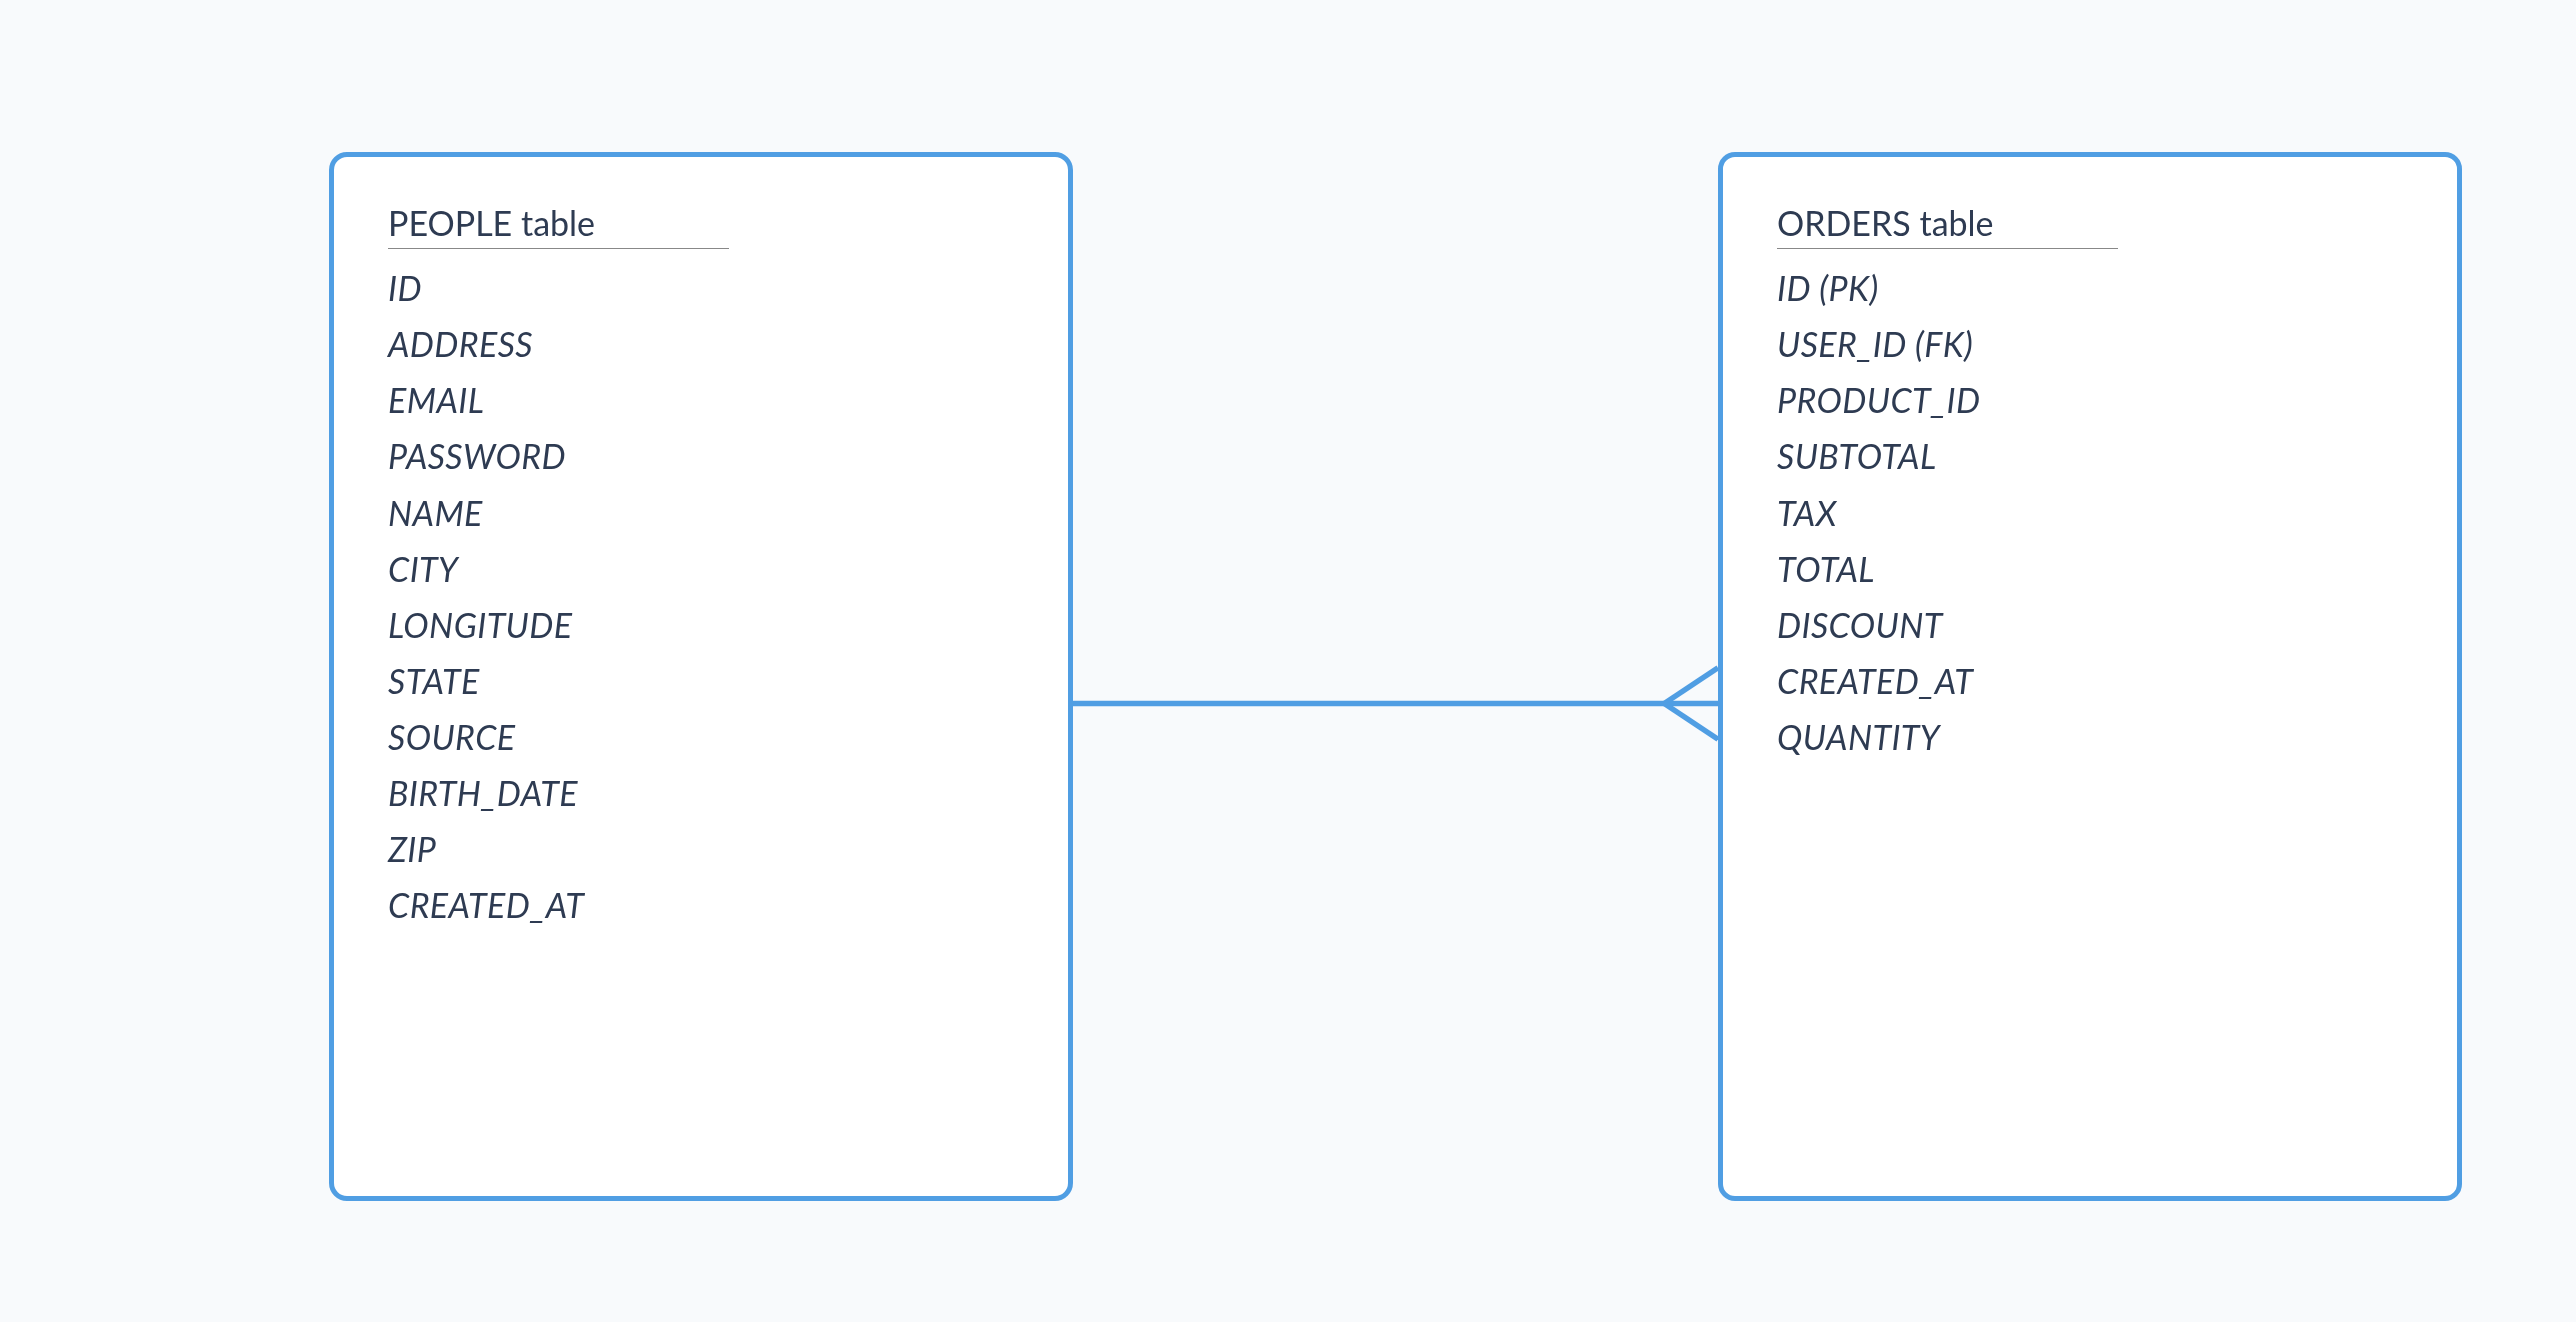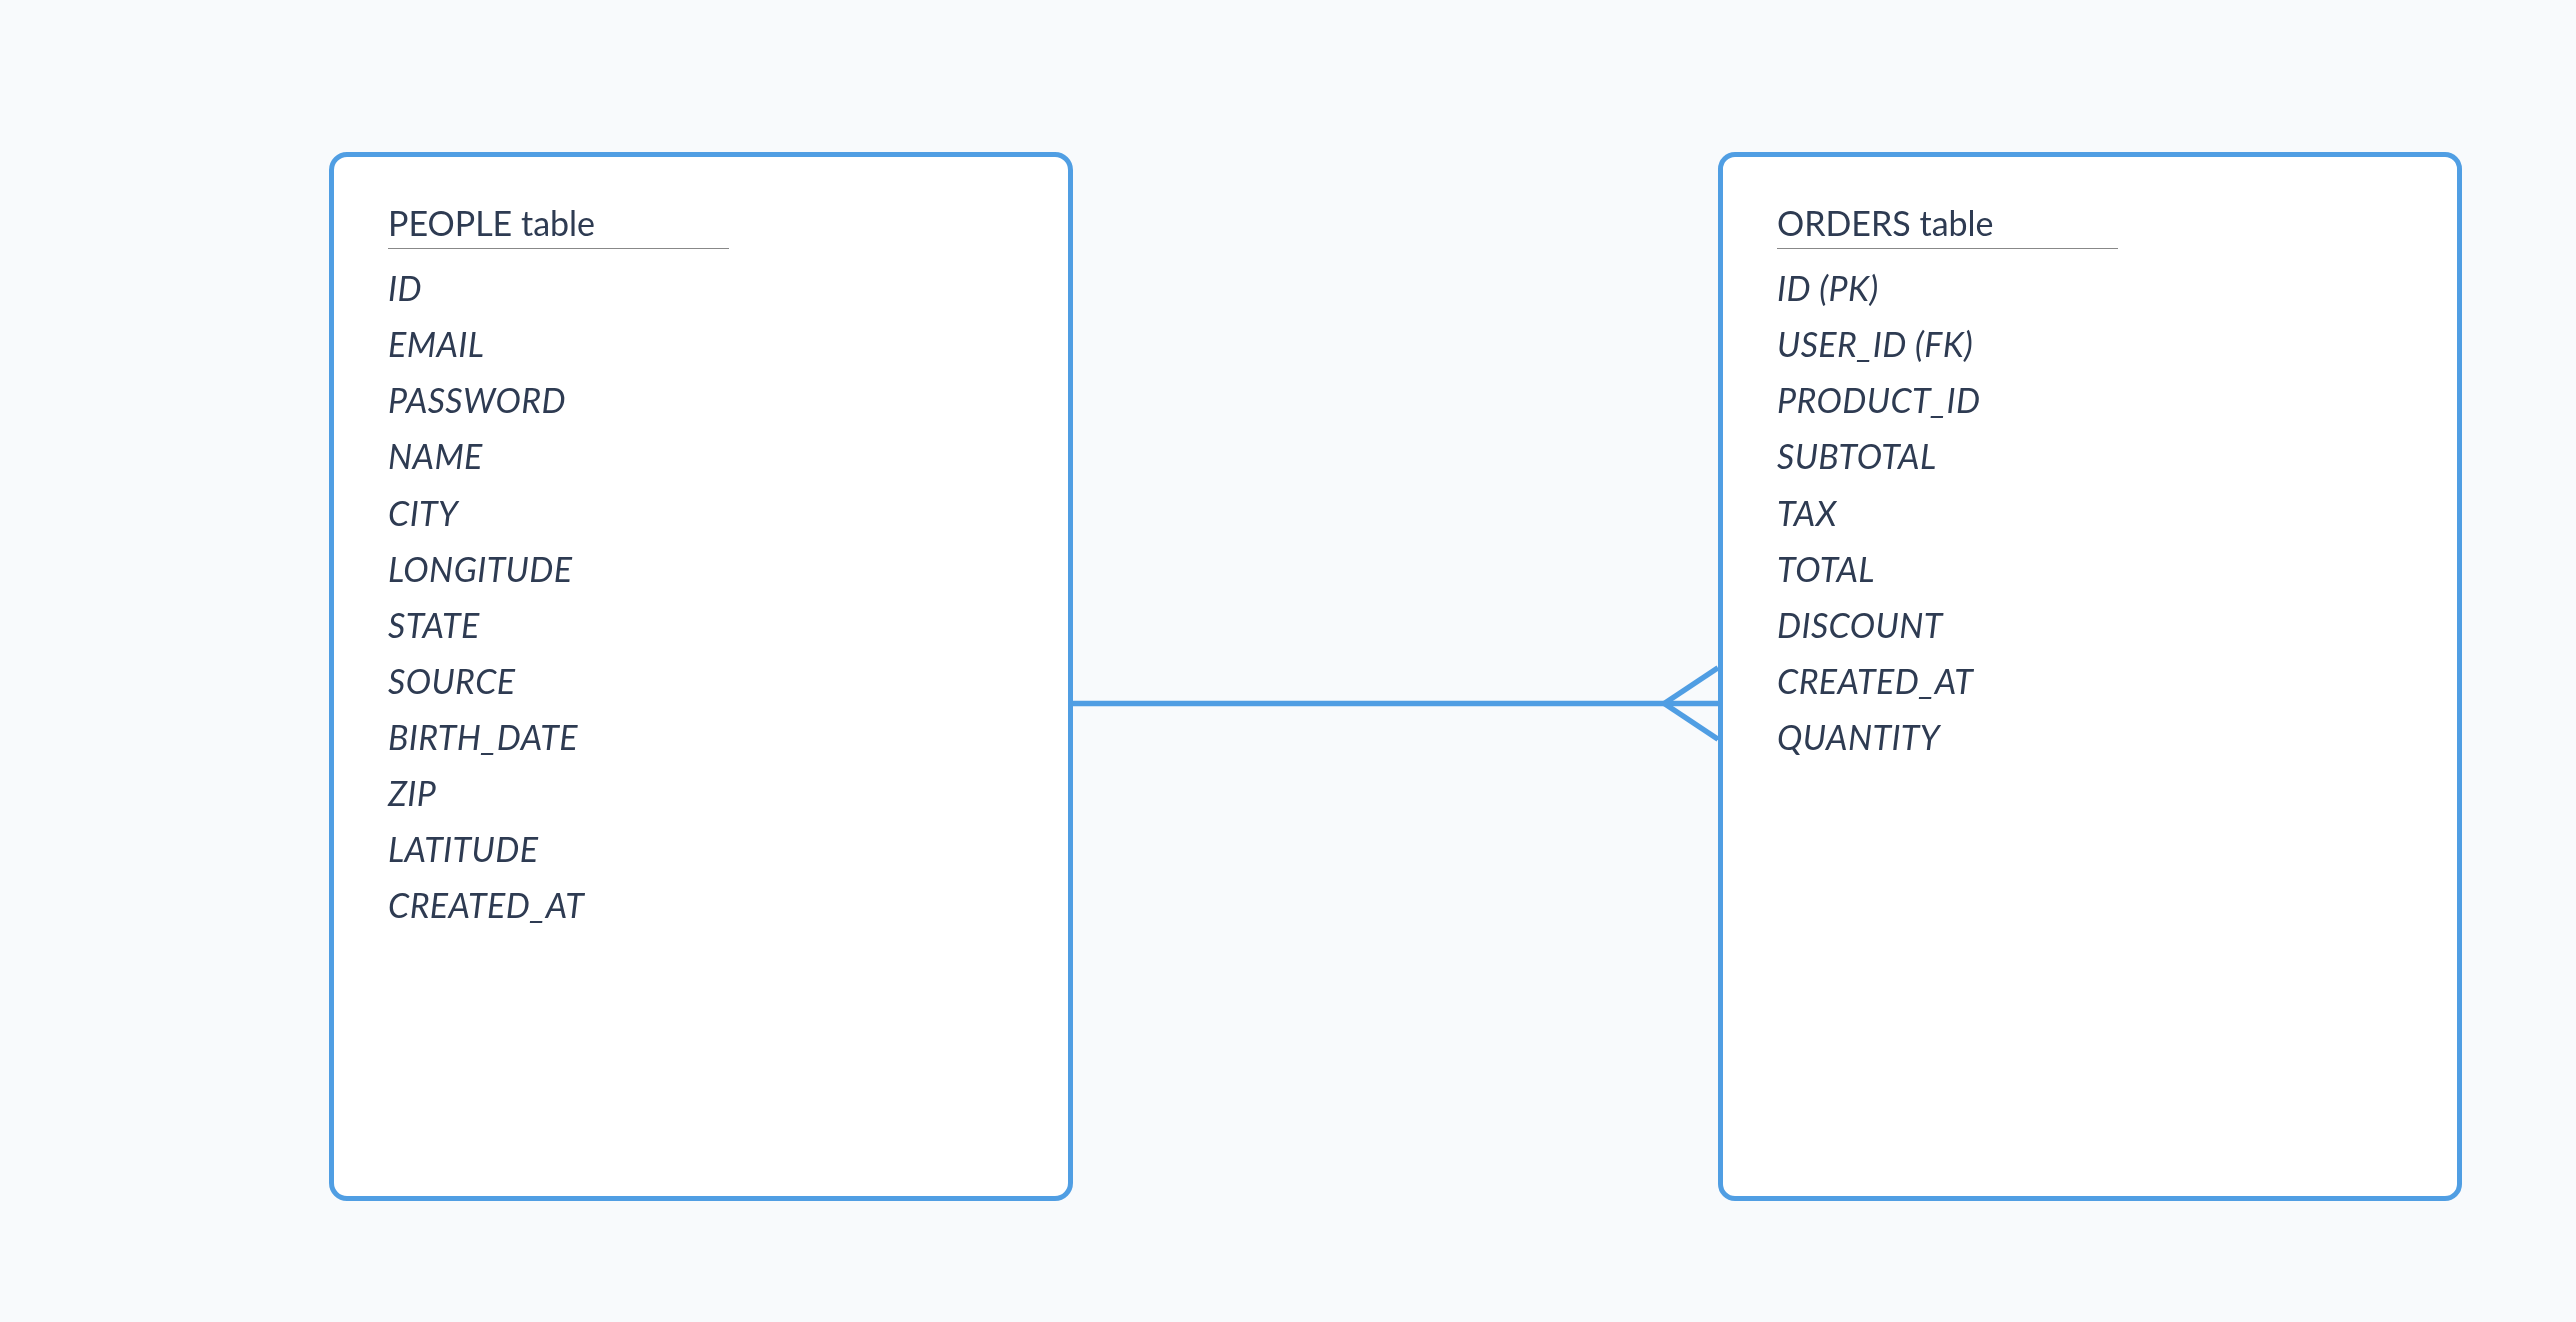--- a/index.html
+++ b/index.html
@@ -62,30 +62,30 @@
 </style>
 </head>
 <body>
 
 <div class="canvas">
 
   <div id="people-box" class="entity-box">
     <div class="entity-title">PEOPLE table</div>
     <ul class="field-list">
       <li>ID</li>
+      <li>ADDRESS</li>
       <li>EMAIL</li>
       <li>PASSWORD</li>
       <li>NAME</li>
       <li>CITY</li>
       <li>LONGITUDE</li>
       <li>STATE</li>
       <li>SOURCE</li>
       <li>BIRTH_DATE</li>
       <li>ZIP</li>
-      <li>LATITUDE</li>
       <li>CREATED_AT</li>
     </ul>
   </div>
 
   <div id="orders-box" class="entity-box">
     <div class="entity-title">ORDERS table</div>
     <ul class="field-list">
       <li>ID (PK)</li>
       <li>USER_ID (FK)</li>
       <li>PRODUCT_ID</li>

